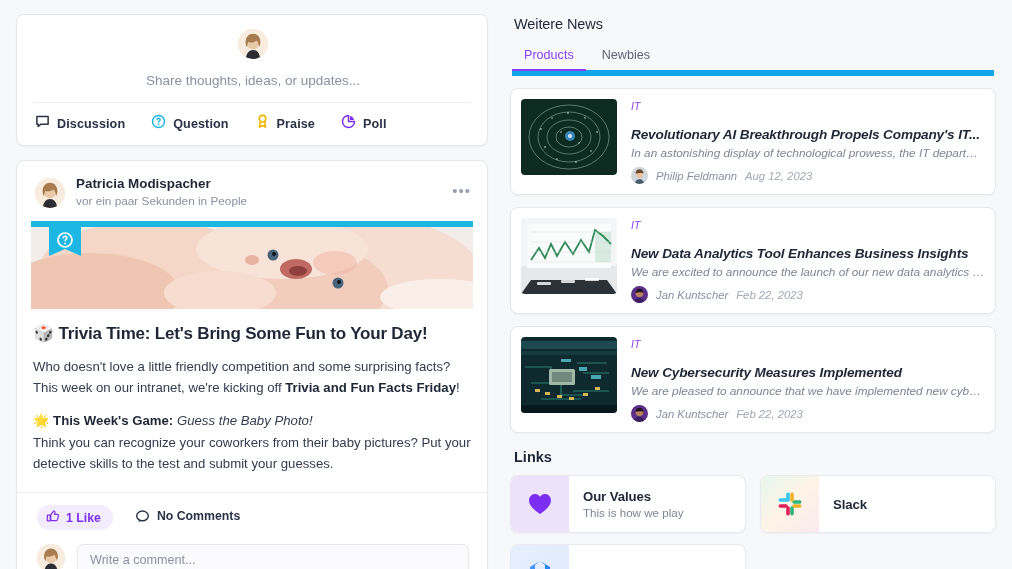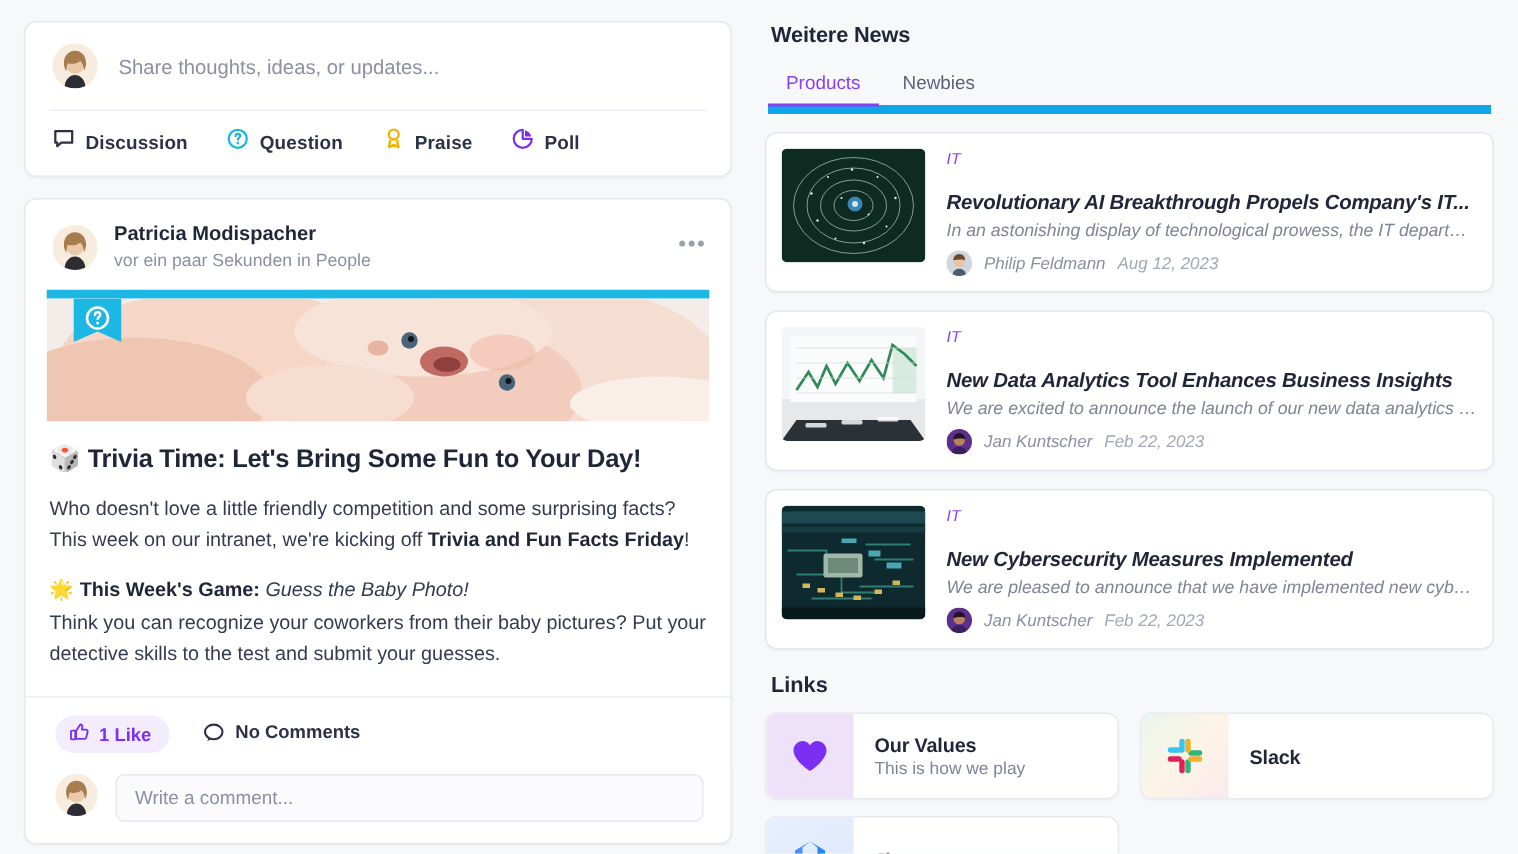--- a/index.html
+++ b/index.html
@@ -13,21 +13,21 @@
   .page { display: flex; width: 1012px; height: 569px; padding: 14px 8px 0 16px; gap: 22px; }
   .col-left { width: 472px; flex: 0 0 472px; }
   .col-right { width: 486px; flex: 0 0 486px; padding-top: 2px; }
 
   
   .card {
     background: #fff; border: 1px solid #e6e8ee; border-radius: 8px;
     box-shadow: 0 1px 2px rgba(20,25,50,.04);
   }
   .composer { margin-bottom: 14px; }
-  .composer-top { display: flex; align-items: center; gap: 14px; padding: 14px 16px 14px 18px; }
+  .composer-top { display: flex; align-items: center; gap: 14px; padding: 14px 16px 14px 18px; flex-direction: column; }
   .composer-placeholder { color: #8a90a2; font-size: 13.5px; }
   .composer-divider { height: 1px; background: #ecedf2; margin: 0 16px; }
   .composer-actions { display: flex; align-items: center; gap: 26px; padding: 11px 18px 12px 18px; }
   .caction { display: flex; align-items: center; gap: 7px; cursor: pointer; }
   .caction .lbl { font-size: 12.6px; font-weight: 700; color: #2b3247; letter-spacing: .1px; }
 
   
   .avatar {
     border-radius: 50%; overflow: hidden; flex: none;
     background: #f6ead9; position: relative;
@@ -64,21 +64,21 @@
   }
   .comment-btn { display: inline-flex; gap: 7px; font-size: 12.3px; font-weight: 700; color: #2b3247; cursor: pointer; }
   .comment-row { display: flex; align-items: flex-start; gap: 12px; padding: 4px 18px 14px 20px; }
   .comment-input {
     flex: 1; height: 32px; border: 1px solid #e6e8ee; border-radius: 6px;
     background: #fbfbfd; display: flex; align-items: center; padding: 0 12px;
     font-size: 12.6px; color: #8a90a2;
   }
 
   
-  .sec-title { font-size: 14.5px; font-weight: 700; color: #1f2637; margin: 0 0 10px 4px; letter-spacing: -.1px; }
+  .sec-title { font-size: 14.5px; font-weight: 400; color: #1f2637; margin: 0 0 10px 4px; letter-spacing: -.1px; }
   .tabs { display: flex; gap: 4px; border-bottom: 6px solid #0ea5e9; margin: 0 2px 12px 2px; }
   .tab { padding: 6px 12px 8px 12px; font-size: 12.6px; color: #5d6478; cursor: pointer; position: relative; }
   .tab.active { color: #8b3ff5; font-weight: 400; }
   .tab.active::after { content: ""; position: absolute; left: 0; right: 0; bottom: -1px; height: 2px; background: #8b3ff5; }
 
   .news-item {
     display: flex; gap: 14px; align-items: stretch;
     background: #fff; border: 1px solid #e6e8ee; border-radius: 8px;
     padding: 10px; margin-bottom: 12px;
     box-shadow: 0 1px 2px rgba(20,25,50,.04);

